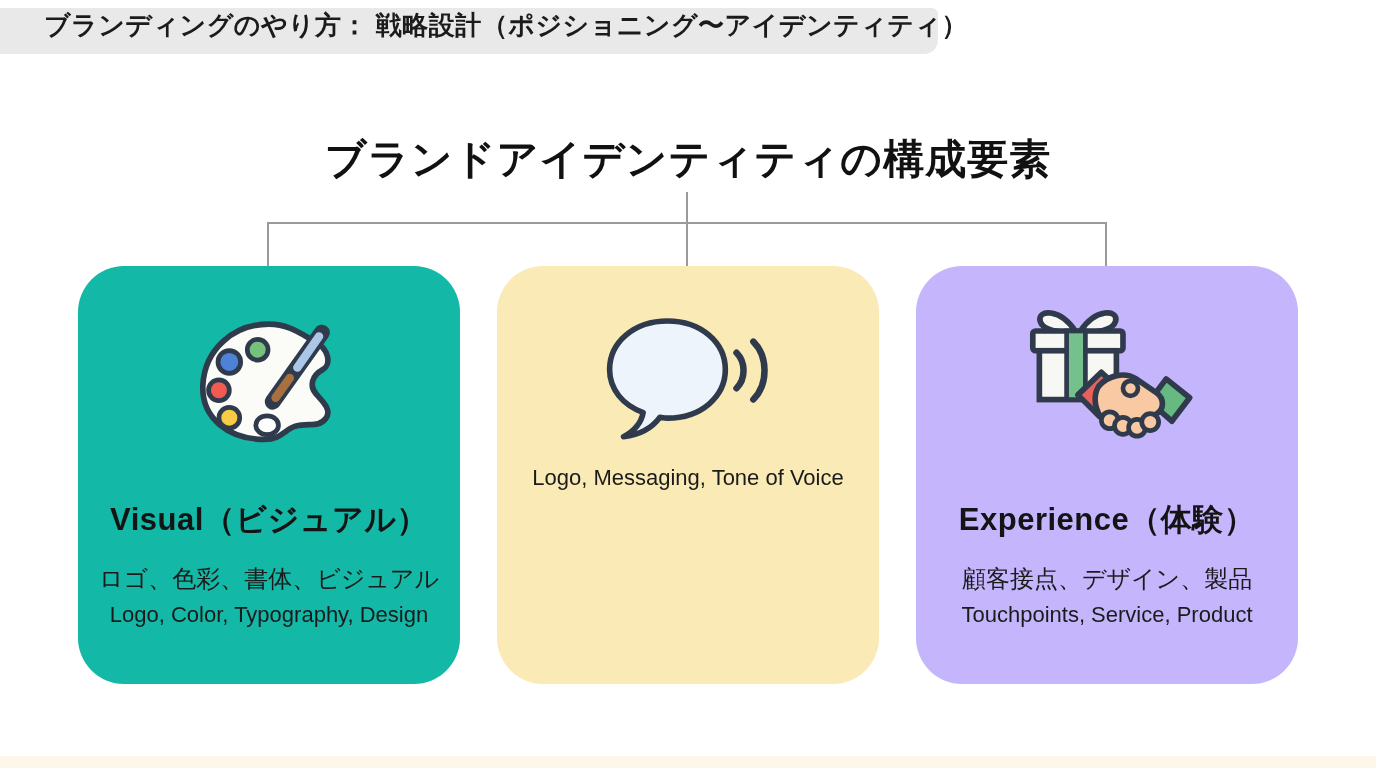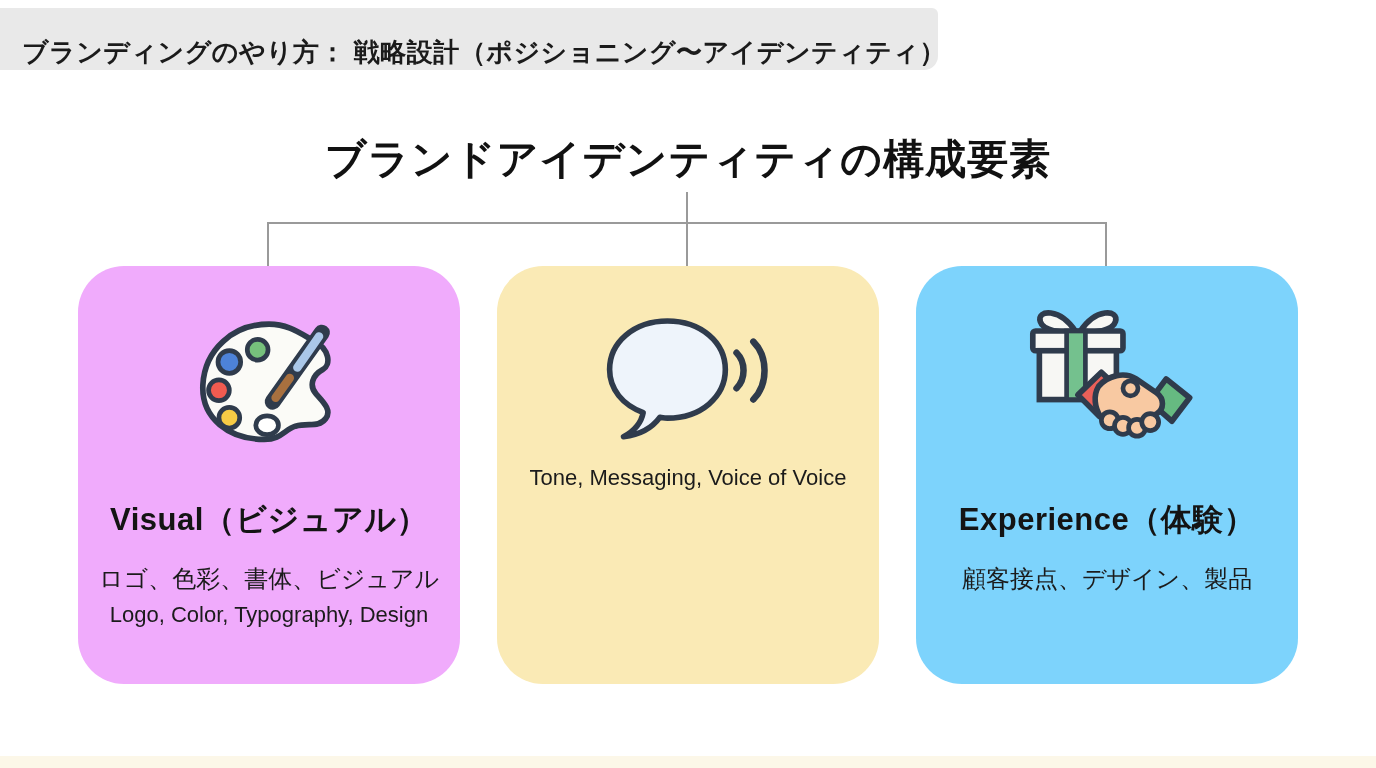--- a/index.html
+++ b/index.html
@@ -10,26 +10,26 @@
     overflow: hidden;
     background: #ffffff;
     font-family: "Liberation Sans", sans-serif;
     color: #161616;
   }
 
   
   .banner {
     position: absolute;
     left: 0; top: 8px;
-    width: 938px; height: 62px;
+    width: 938px; height: 46px;
     background: #e9e9e9;
     border-radius: 0 6px 14px 0;
     display: flex;
-    align-items: flex-end;
-    padding-left: 22px;
+    align-items: flex-start;
+    padding-left: 44px;
     box-sizing: border-box;
   }
   .banner-text {
     font-size: 26px;
     font-weight: 700;
     letter-spacing: 0.5px;
     color: #1b1b1b;
     white-space: nowrap;
   }
 
@@ -121,21 +121,21 @@
   <h1 class="title">ブランドアイデンティティの構成要素</h1>
 
   <div class="line stub-top"></div>
   <div class="line h-line"></div>
   <div class="line v-left"></div>
   <div class="line v-center"></div>
   <div class="line v-right"></div>
 
   <div class="cards">
 
-    <section class="card" style="background: #f0abfc;">
+    <section class="card" style="background: #14b8a6;">
       <div class="icon-wrap">
         <svg width="170" height="150" viewBox="0 0 180 150" aria-hidden="true">
           <path d="M 90 18 C 52 18 22 45 20 82 C 18 118 48 140 85 140 C 103 140 106 130 118 126 C 132 122 142 128 150 118 C 157 109 147 100 140 92 C 132 83 136 72 147 66 C 156 61 154 44 138 36 C 122 27 110 18 90 18 Z" fill="#fbfbf7" stroke="#2f3b4c" stroke-width="6" stroke-linejoin="round"></path>
           <circle cx="78" cy="45" r="11" fill="#76c17c" stroke="#2f3b4c" stroke-width="5"></circle>
           <circle cx="48" cy="58" r="12" fill="#4d82d8" stroke="#2f3b4c" stroke-width="5"></circle>
           <circle cx="37" cy="88" r="11" fill="#f15b50" stroke="#2f3b4c" stroke-width="5"></circle>
           <circle cx="48" cy="117" r="11" fill="#f7cb45" stroke="#2f3b4c" stroke-width="5"></circle>
           <ellipse cx="88" cy="125" rx="12" ry="10" fill="#ffffff" stroke="#2f3b4c" stroke-width="5"></ellipse>
           <line x1="94" y1="100" x2="146" y2="27" stroke="#2f3b4c" stroke-width="17" stroke-linecap="round"></line>
           <line x1="120" y1="64" x2="143" y2="31" stroke="#aac7e8" stroke-width="9" stroke-linecap="round"></line>
@@ -148,24 +148,24 @@
     </section>
 
     <section class="card" style="background: rgb(250, 234, 181);">
       <div class="icon-wrap">
         <svg width="190" height="140" viewBox="0 0 200 150" aria-hidden="true">
           <path d="M 78 14 C 42 14 16 37 16 66 C 16 87 30 104 52 112 C 50 123 42 132 31 138 C 48 136 62 128 70 117 C 73 117.5 75.5 118 78 118 C 114 118 140 95 140 66 C 140 37 114 14 78 14 Z" fill="#eef4fb" stroke="#2f3b4c" stroke-width="6" stroke-linejoin="round"></path>
           <path d="M 152 48 C 162 58 162 76 152 86" fill="none" stroke="#2f3b4c" stroke-width="7" stroke-linecap="round"></path>
           <path d="M 170 36 C 186 52 186 82 170 98" fill="none" stroke="#2f3b4c" stroke-width="7" stroke-linecap="round"></path>
         </svg>
       </div>
-      <p class="card-en">Tone, Messaging, Voice of Voice</p>
+      <p class="card-en">Logo, Messaging, Tone of Voice</p>
     </section>
 
-    <section class="card" style="background: #7dd3fc;">
+    <section class="card" style="background: #c4b5fd;">
       <div class="icon-wrap">
         <svg width="200" height="155" viewBox="0 0 210 165" aria-hidden="true">
 
           <path d="M 72 34 C 55 8 30 10 34 23 C 37 33 56 35 72 34 Z" fill="#f7f7f4" stroke="#2f3b4c" stroke-width="6" stroke-linejoin="round"></path>
           <path d="M 76 34 C 93 8 118 10 114 23 C 111 33 92 35 76 34 Z" fill="#f7f7f4" stroke="#2f3b4c" stroke-width="6" stroke-linejoin="round"></path>
           <rect x="26" y="33" width="96" height="21" rx="3" fill="#f7f7f4" stroke="#2f3b4c" stroke-width="6"></rect>
           <rect x="33" y="54" width="82" height="52" fill="#f7f7f4" stroke="#2f3b4c" stroke-width="6"></rect>
           <rect x="62" y="33" width="20" height="73" fill="#74c18e" stroke="#2f3b4c" stroke-width="5"></rect>
 
           <path d="M 74 101 L 99 77 L 122 98 L 97 124 Z" fill="#ea6059" stroke="#2f3b4c" stroke-width="6" stroke-linejoin="round"></path>
@@ -173,18 +173,19 @@
           <path d="M 96 92 C 106 80 124 76 136 84 L 158 99 C 166 105 166 116 158 121 L 140 131 C 124 140 106 136 98 124 C 92 115 90 102 96 92 Z" fill="#f8c9a2" stroke="#2f3b4c" stroke-width="6" stroke-linejoin="round"></path>
           <circle cx="130" cy="94" r="8" fill="#f8c9a2" stroke="#2f3b4c" stroke-width="5"></circle>
           <circle cx="108" cy="128" r="9" fill="#f8c9a2" stroke="#2f3b4c" stroke-width="5"></circle>
           <circle cx="122" cy="134" r="9" fill="#f8c9a2" stroke="#2f3b4c" stroke-width="5"></circle>
           <circle cx="137" cy="136" r="9" fill="#f8c9a2" stroke="#2f3b4c" stroke-width="5"></circle>
           <circle cx="151" cy="130" r="9" fill="#f8c9a2" stroke="#2f3b4c" stroke-width="5"></circle>
         </svg>
       </div>
       <h2 class="card-heading">Experience（体験）</h2>
       <p class="card-jp">顧客接点、デザイン、製品</p>
+      <p class="card-en">Touchpoints, Service, Product</p>
     </section>
 
   </div>
 
   <div class="bottom-tint"></div>
 </div>
 
 </body></html>

